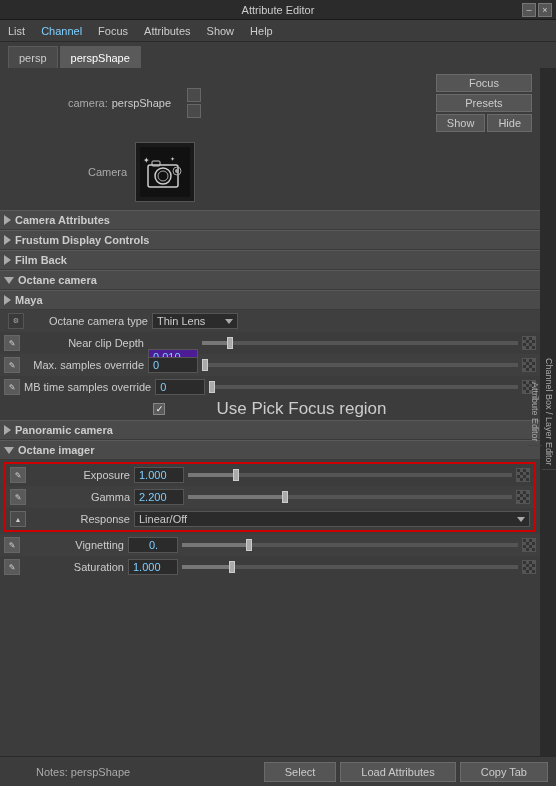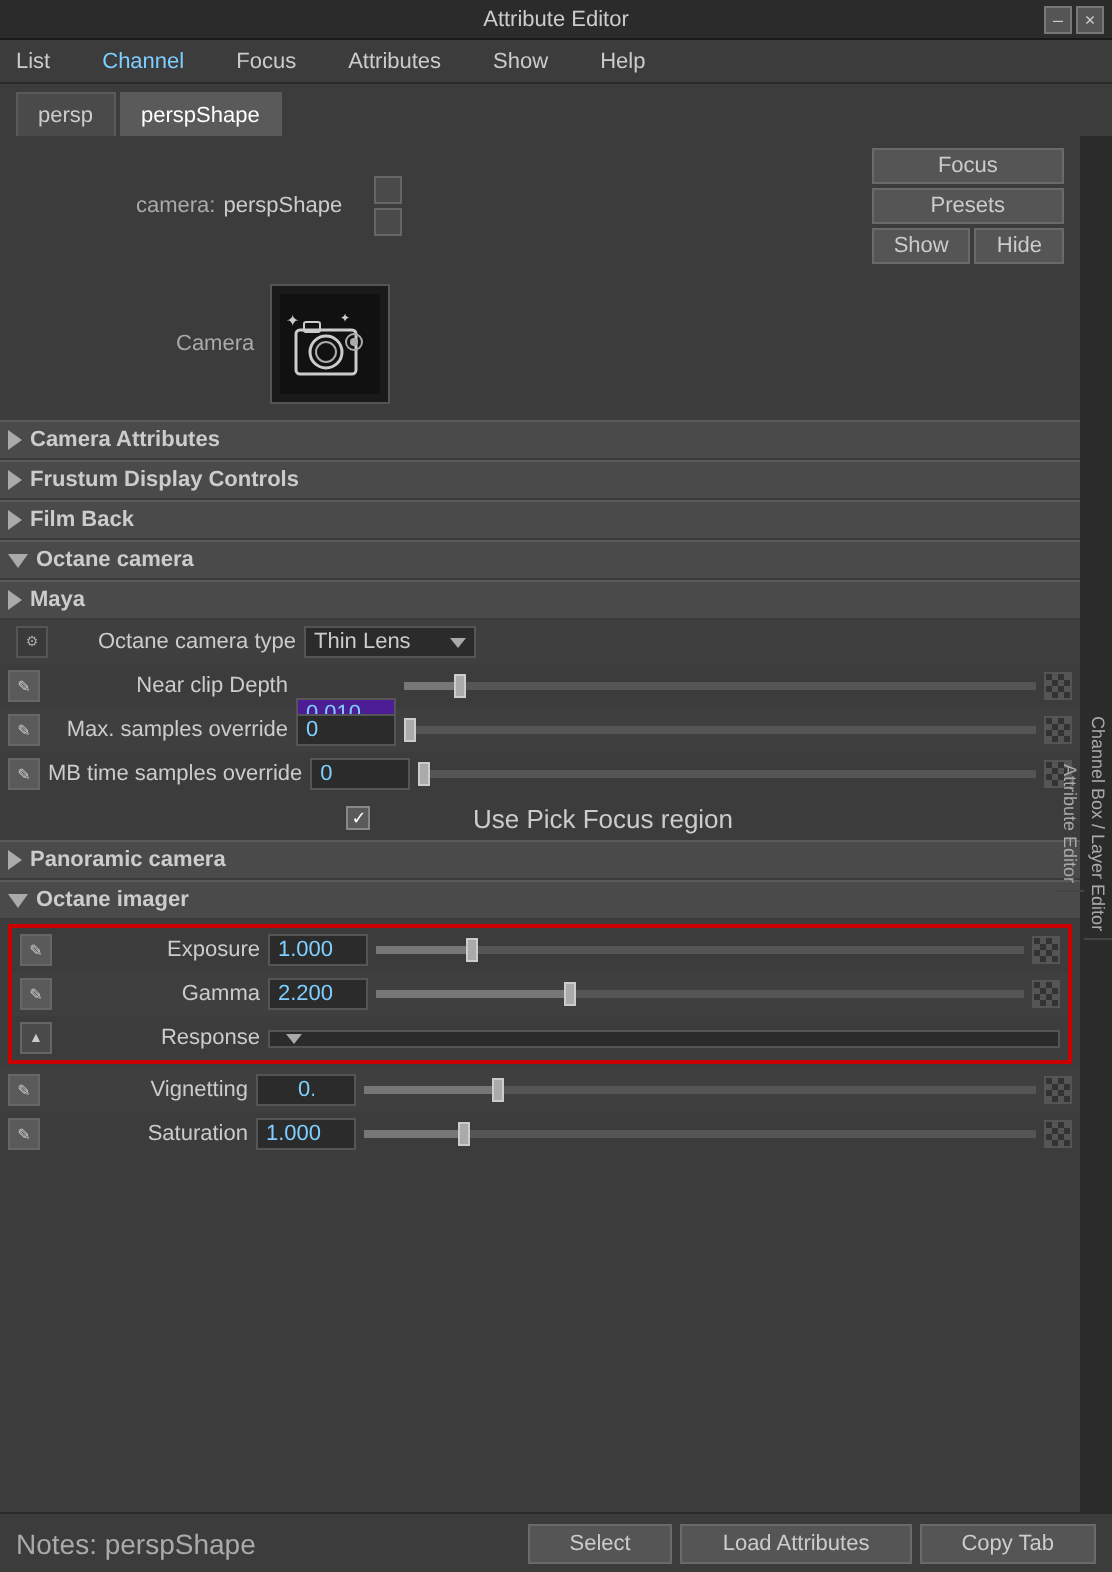--- a/index.html
+++ b/index.html
@@ -47,21 +47,21 @@
       cursor: pointer;
     }
 
     
     .menu-bar {
       background: #3c3c3c;
       height: 22px;
       display: flex;
       align-items: center;
       padding: 0 4px;
-      gap: 18px;
+      gap: 8px;
       border-bottom: 1px solid #2a2a2a;
     }
     .menu-item {
       font-size: 11px;
       color: #cccccc;
       padding: 2px 4px;
       cursor: pointer;
     }
 
     
@@ -340,23 +340,24 @@
     .bottom-bar {
       height: 30px;
       background: #3c3c3c;
       border-top: 1px solid #2a2a2a;
       display: flex;
       align-items: center;
       padding: 0 8px;
       gap: 4px;
     }
     .bottom-notes {
-      font-size: 14px;
+      font-size: 11px;
       color: #aaa;
       flex: 1;
+      margin-left: 28px;
     }
     .bottom-btn {
       background: #555;
       border: 1px solid #6a6a6a;
       color: #cccccc;
       font-size: 11px;
       padding: 3px 20px;
       cursor: pointer;
     }
     .end-icon-checker {
@@ -516,21 +517,21 @@
       <input type="text" class="attr-value" style="width: 50px; background: rgb(43, 43, 43); border: 1px solid rgb(85, 85, 85); color: rgb(126, 207, 255); font-size: 11px; padding: 1px 4px;" readonly="" value="0">
       <div class="slider-track">
         <div class="slider-fill" style="width:0%;"></div>
         <div class="slider-thumb" style="left:0%;"></div>
       </div>
       <div class="end-icon-checker"></div>
     </div>
 
     <div class="checkbox-row">
       <div class="cb">✓</div>
-      <span style="font-size:13px;color:#cccccc;margin-left:45px;">Use Pick Focus region</span>
+      <span style="font-size:17px;color:#cccccc;margin-left:45px;">Use Pick Focus region</span>
     </div>
 
 
     <div class="section-header">
       <span class="arrow arrow-right"></span>
       <span class="section-label">Panoramic camera</span>
     </div>
 
     <div class="section-header">
       <span class="arrow arrow-down"></span>
@@ -558,20 +559,21 @@
           <div class="slider-fill" style="width:30%;"></div>
           <div class="slider-thumb" style="left:29%;"></div>
         </div>
         <div class="end-icon-checker"></div>
       </div>
 
       <div class="attr-row" style="padding-left:4px;background:#3c3c3c;">
         <div class="row-icon-left" style="background:#4a4a4a;font-size:7px;">▲</div>
         <span class="attr-label" style="min-width:100px;text-align:right;">Response</span>
         <div style="display:flex;align-items:center;flex:1;background:#2b2b2b;border:1px solid #555;padding:1px 4px;cursor:pointer;">
+          <span style="flex:1;color:#cccccc;font-size:11px;">Linear/Off</span>
           <span class="dropdown-arrow"></span>
         </div>
       </div>
     </div>
 
     <div class="attr-row" style="padding-left:4px;">
       <div class="row-icon-left" style="background:#5a5a5a;">✎</div>
       <span class="attr-label" style="min-width:100px;text-align:right;">Vignetting</span>
       <input type="text" style="width: 50px; background: rgb(43, 43, 43); border: 1px solid rgb(85, 85, 85); color: rgb(126, 207, 255); font-size: 11px; padding: 1px 20px;" readonly="" value="0.300">
       <div class="slider-track">

